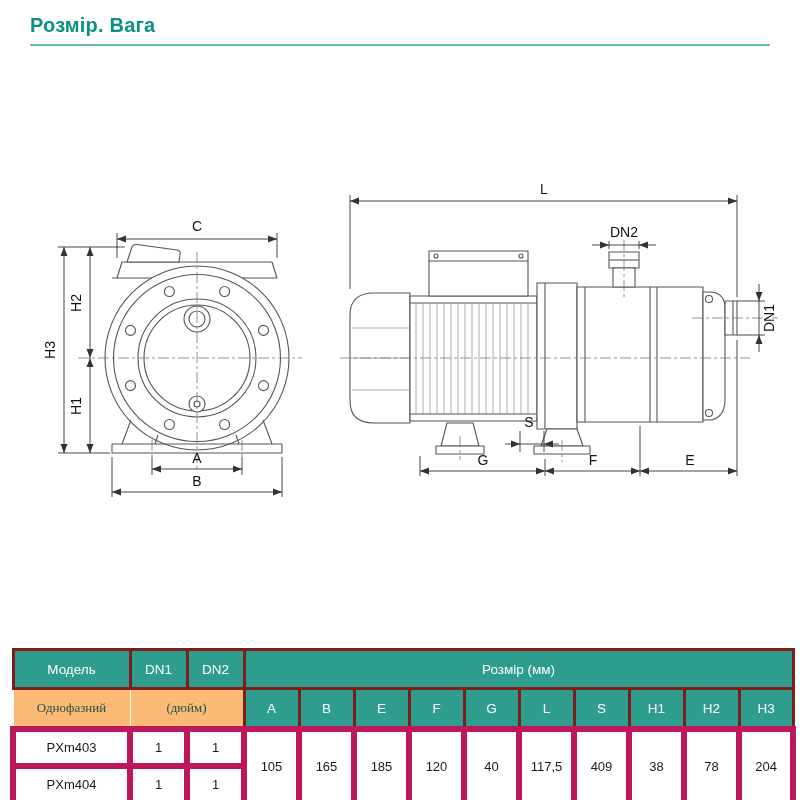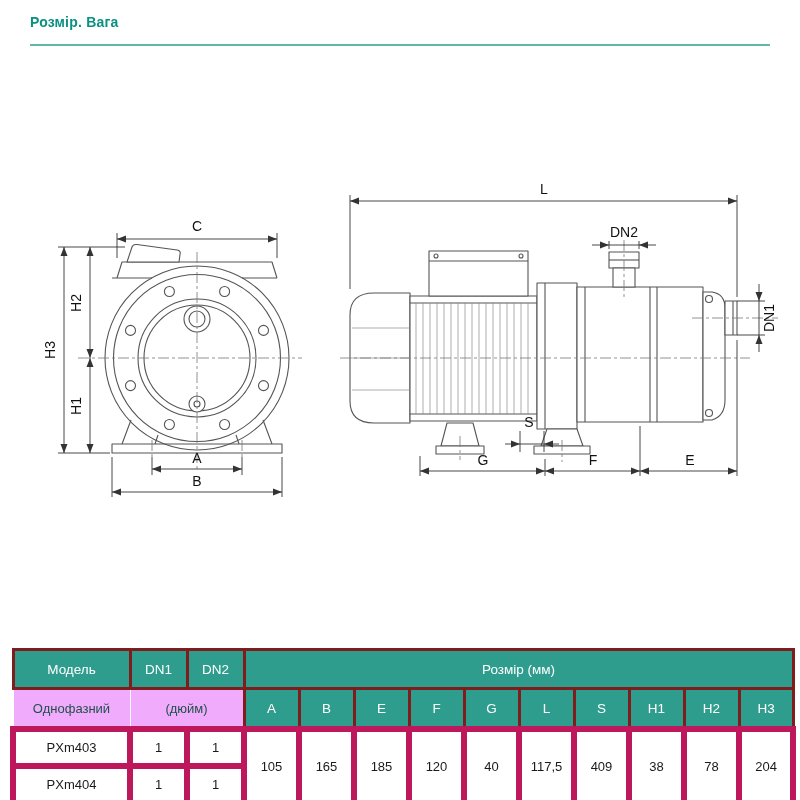--- a/index.html
+++ b/index.html
@@ -1,26 +1,26 @@
 <!DOCTYPE html>
 <html><head>
 <meta charset="utf-8">
 <style>
   html,body{margin:0;padding:0;background:#fff;}
   .page{position:relative;width:800px;height:800px;background:#fff;overflow:hidden;
         font-family:"Liberation Sans",sans-serif;}
-  .page-title{position:absolute;top:14px;left:30px;margin:0;font-size:14px;font-weight:bold;
+  .page-title{position:absolute;top:14px;left:30px;margin:0;font-size:20px;font-weight:bold;
               color:#0a9182;letter-spacing:.2px;}
   .title-rule{position:absolute;top:44px;left:30px;width:740px;height:0;border-top:2px solid #5fb8aa;}
   .drawing-svg{position:absolute;top:0;left:0;}
   .spec-table{position:absolute;top:648px;left:10px;width:780px;border-collapse:collapse;
               table-layout:fixed;font-size:13px;}
   .spec-table th,.spec-table td{text-align:center;vertical-align:middle;padding:0;overflow:hidden;}
   .th-teal{background:#2f9d8e;color:#ffffff;font-weight:400;height:36px;border:3px solid #7f1d1d;font-size:13.5px;}
-  .td-mint{background:#f0abfc;color:#1e5049;height:34px;border:1px solid #fff;font-size:13px;}
+  .td-mint{background:#fdba74;color:#1e5049;height:34px;border:1px solid #fff;font-size:13px;font-family:Liberation Serif, serif;}
   .td-data{background:#ffffff;color:#1a1a1a;height:31px;border:6px solid #be185d;font-size:13px;}
 </style>
 </head>
 <body>
 
 <div class="page">
 
   <h2 class="page-title">Розмір. Вага</h2>
   <div class="title-rule"></div>
 

